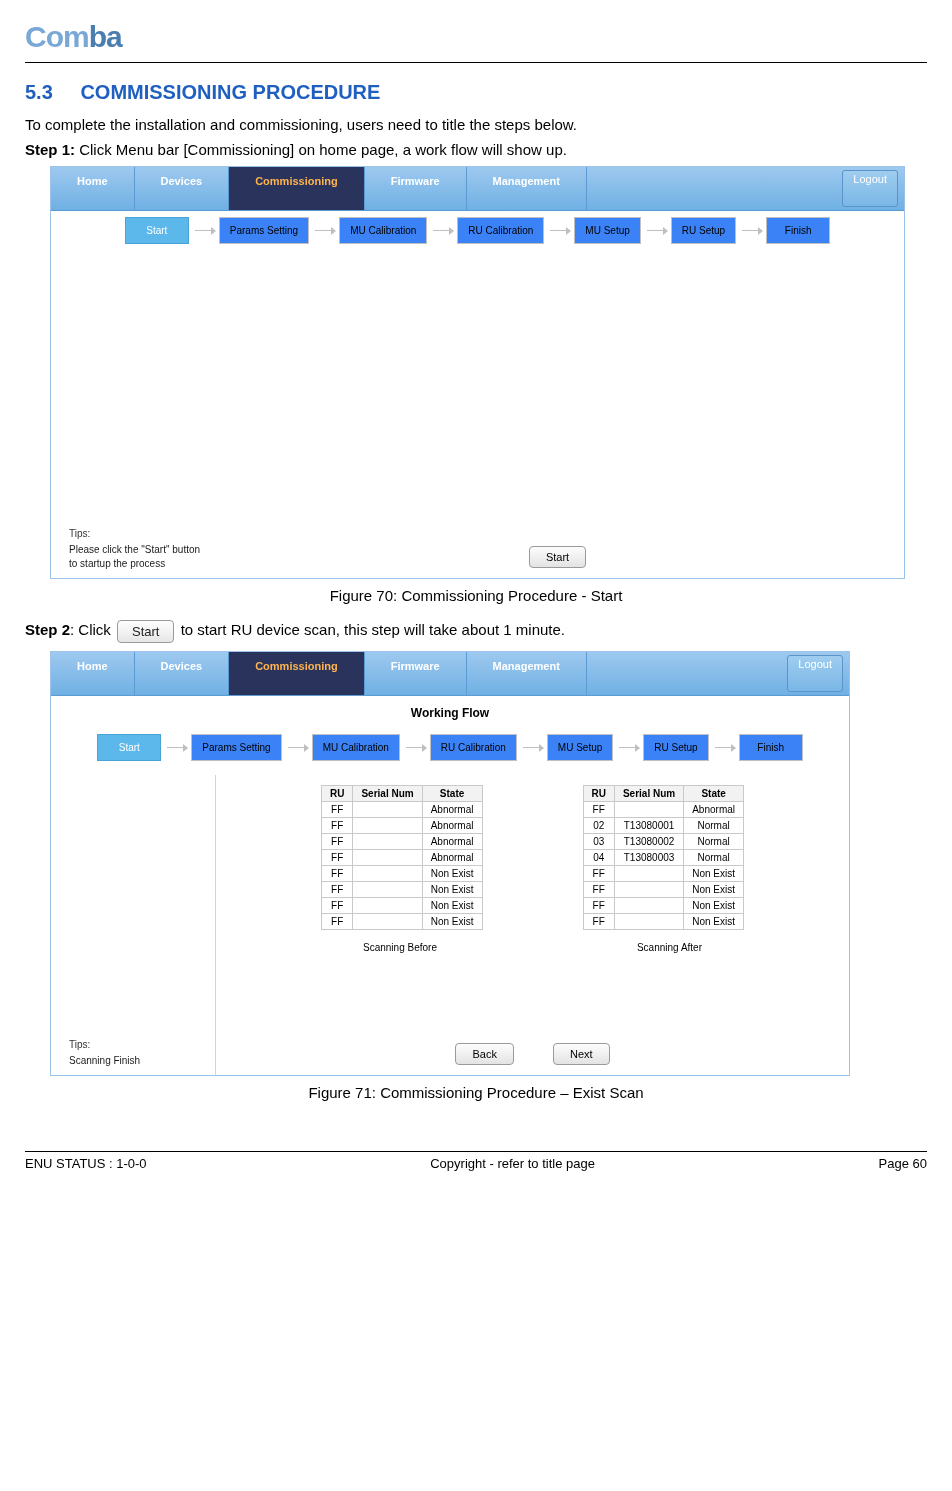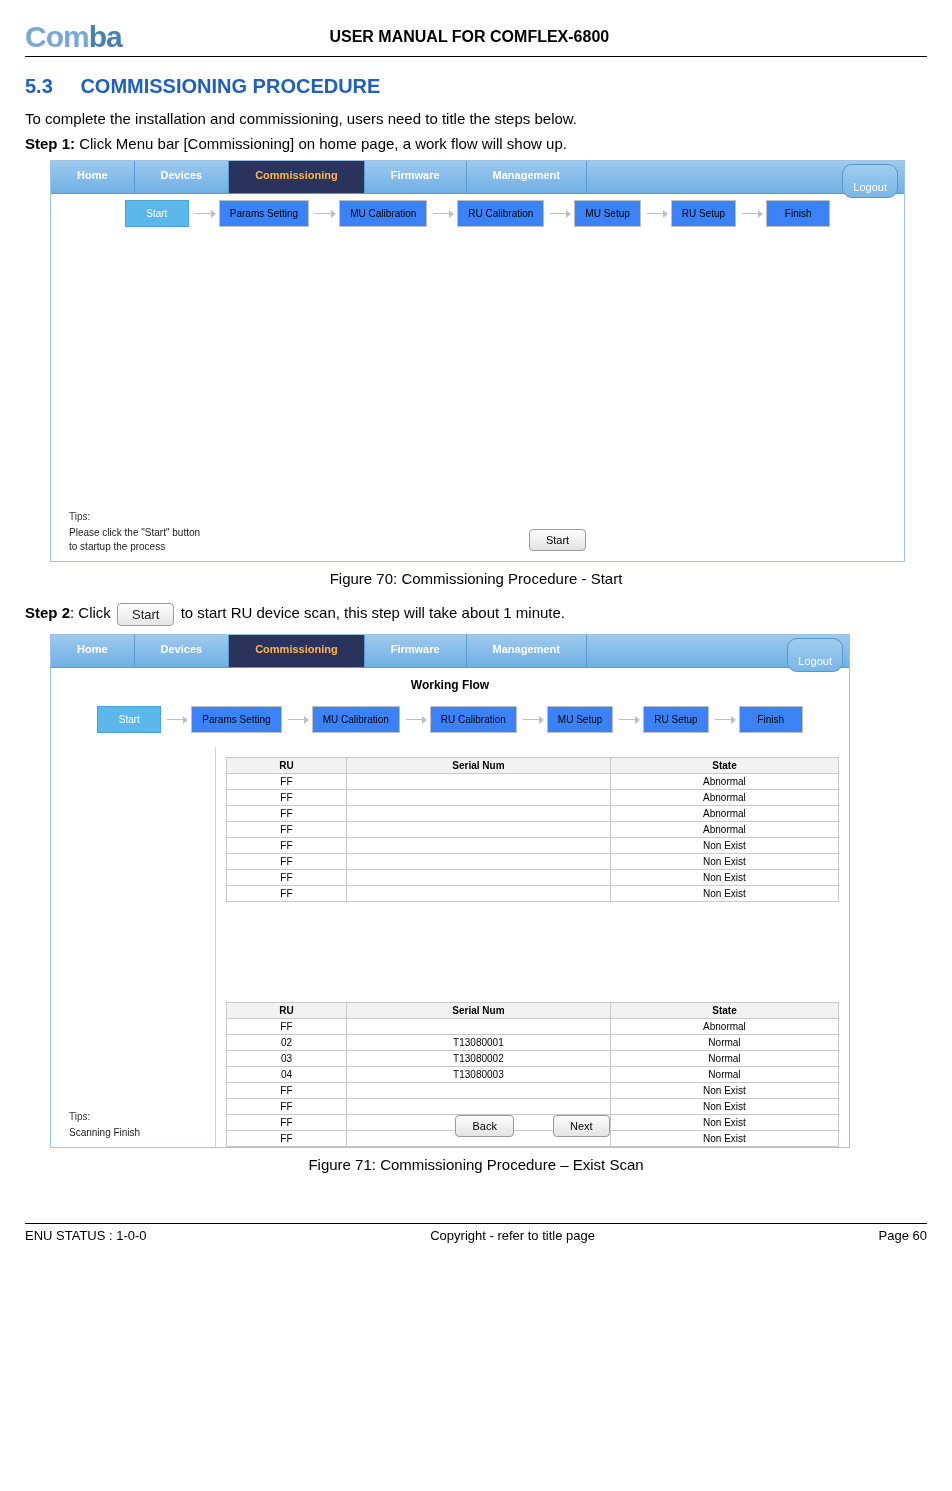--- a/index.html
+++ b/index.html
@@ -9,21 +9,21 @@
     color: #000;
     margin: 0;
     padding: 20px 25px;
     width: 952px;
     background: #fff;
   }
   .header-row {
     display: flex;
     align-items: center;
     border-bottom: 1px solid #000;
-    padding-bottom: 2px;
+    padding-bottom: 8px;
     margin-bottom: 18px;
   }
   .logo {
     font-size: 30px;
     font-weight: 700;
     letter-spacing: -1px;
   }
   .logo .c1 { color: #7aa8d6; }
   .logo .c2 { color: #4a7db0; }
   .header-title {
@@ -48,45 +48,45 @@
     width: 855px;
     background: #fff;
     font-size: 11px;
   }
   .ss.small { width: 800px; }
 
   
   .menubar {
     display: flex;
     align-items: stretch;
-    height: 33px;
+    height: 44px;
     background: linear-gradient(#9ec9ef, #6fb0e4);
     border-bottom: 1px solid #5c9bd1;
     text-align: center;
   }
   .menubar .tab {
     padding: 0 26px;
     line-height: 28px;
     color: #fff;
     font-size: 11px;
     border-right: 1px solid #5c9bd1;
     cursor: pointer;
     font-weight: 600;
   }
   .menubar .tab.active {
     background: #29335c;
     color: #ffb44d;
   }
   .menubar .spacer { flex: 1; }
   .menubar .logout {
     margin: 3px 6px;
-    padding: 16px 10px;
+    padding: 2px 10px;
     background: linear-gradient(#9fcdef,#7ab6e6);
     border: 1px solid #5a94c9;
-    border-radius: 10px;
+    border-radius: 3px;
     color: #fff;
     font-size: 11px;
     cursor: pointer;
   }
 
   .wf-title { text-align: center; font-weight: 700; font-size: 12px; margin: 10px 0 8px; }
 
   .flow {
     display: flex;
     align-items: center;
@@ -176,21 +176,20 @@
     border-radius: 4px;
     margin: 0 2px;
   }
 
   
   .tables {
     display: flex;
     gap: 100px;
     justify-content: center;
     padding: 10px 10px 0;
-    flex-direction: column;
   }
   table.ru {
     border-collapse: collapse;
     font-size: 10px;
     background: #fff;
   }
   table.ru th, table.ru td {
     border: 1px solid #c9c9c9;
     padding: 2px 8px;
     text-align: center;
@@ -222,21 +221,20 @@
     justify-content: space-between;
   }
 </style>
 </head>
 <body>
 
 <div class="header-row">
   <div class="logo">
     <span class="c1">Com</span><span class="c2">ba</span>
   </div>
-  <div class="header-title">USER MANUAL FOR COMFLEX-6800</div>
   <div style="width:110px"></div>
 </div>
 
 <h2 class="section">
   <span class="num">5.3</span>
   <span>COMMISSIONING PROCEDURE</span>
 </h2>
 
 <p>To complete the installation and commissioning, users need to title the steps below.</p>
 
@@ -420,20 +418,24 @@
                 <td>Non Exist</td>
               </tr>
               <tr>
                 <td>FF</td>
                 <td></td>
                 <td>Non Exist</td>
               </tr>
             </tbody>
         </table>
       </div>
+      <div class="table-labels">
+        <span>Scanning Before</span>
+        <span>Scanning After</span>
+      </div>
       <div class="btn-row-center">
         <span class="btn">Back</span>
         <span class="btn">Next</span>
       </div>
     </div>
   </div>
 </div>
 
 <div class="fig-caption">Figure 71: Commissioning Procedure – Exist Scan</div>
 

